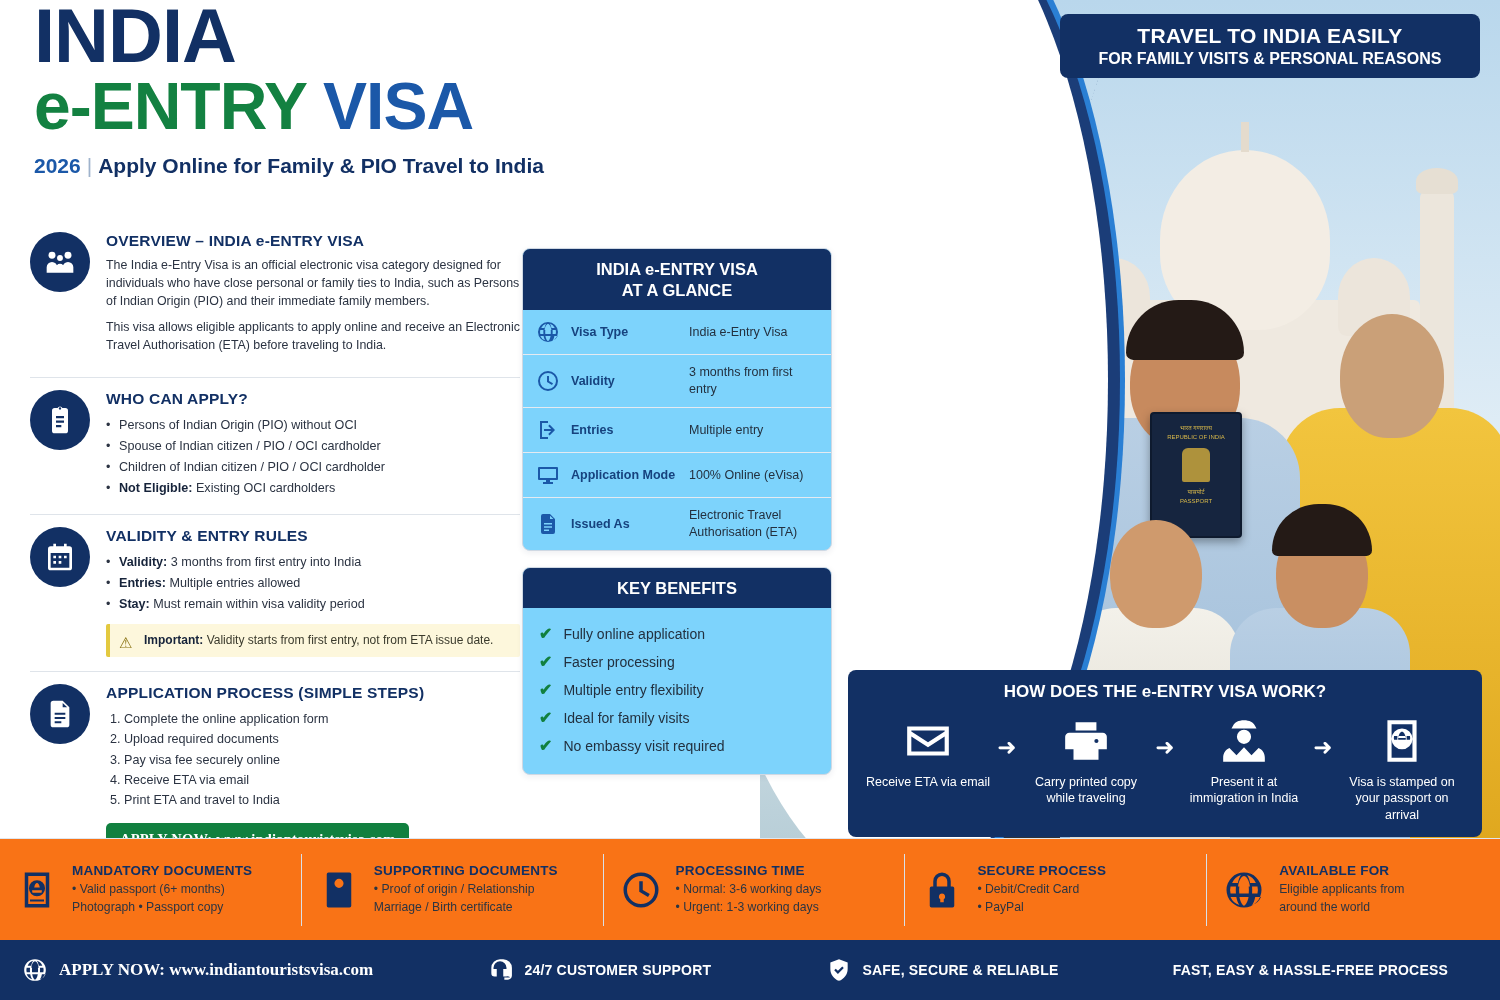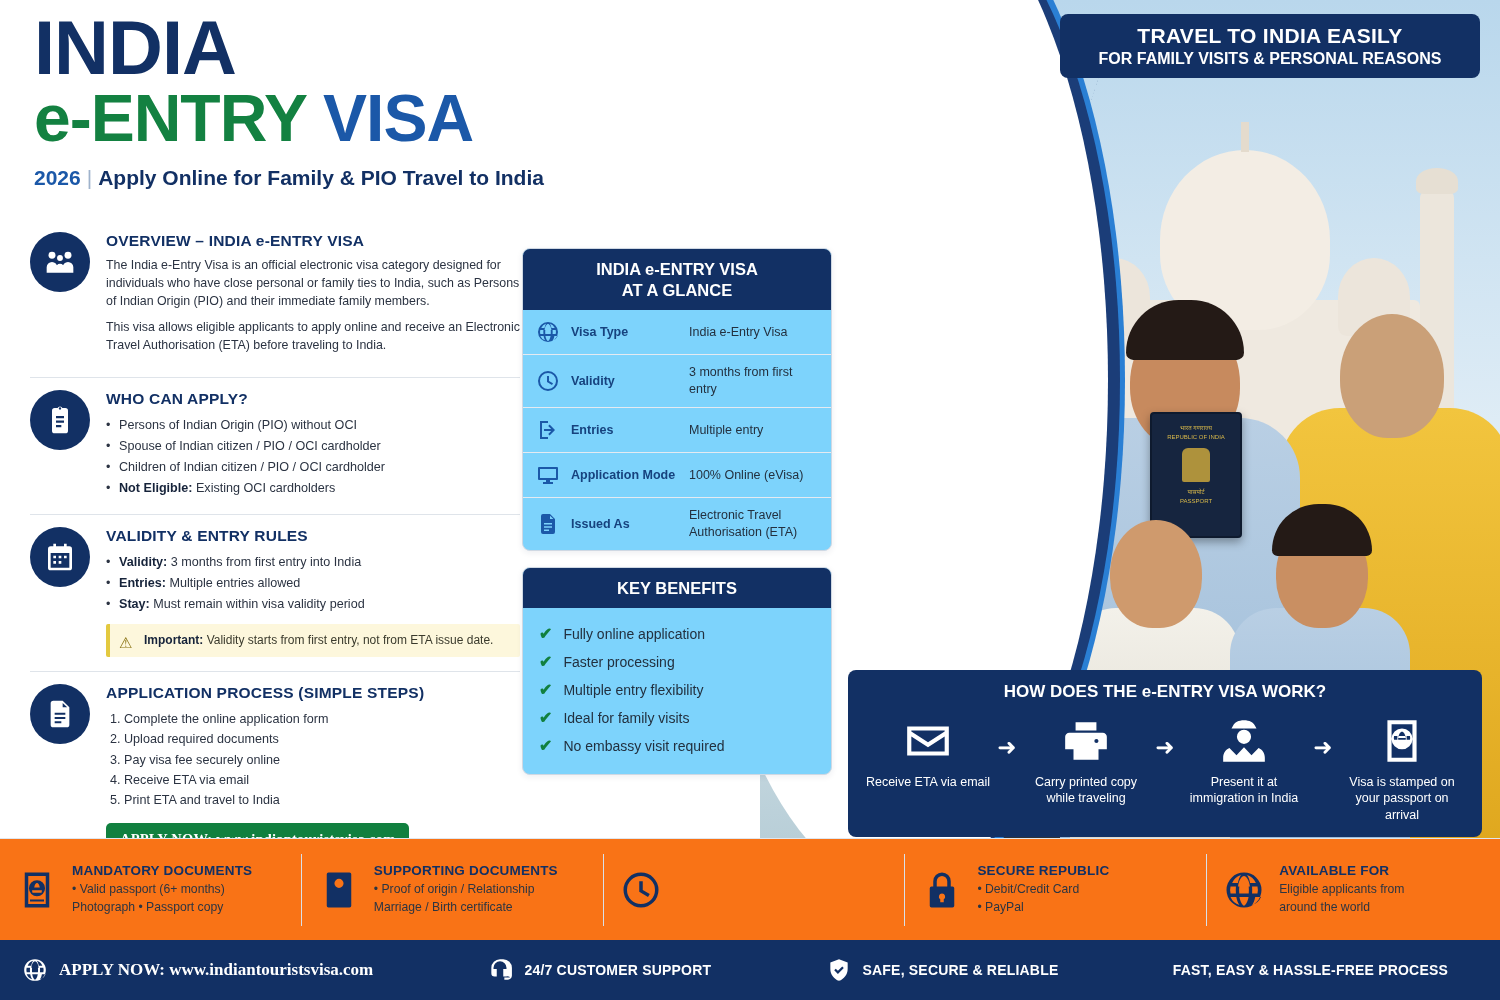--- a/index.html
+++ b/index.html
@@ -109,21 +109,21 @@
 
   
   .top-banner {
     position:absolute; right:20px; top:14px; width:420px; z-index:6;
     background:#123064; border-radius:8px; padding:10px 16px; text-align:center; color:#fff;
   }
   .top-banner .l1 { font-size:21px; font-weight:bold; letter-spacing:.3px; }
   .top-banner .l2 { font-size:16px; font-weight:bold; margin-top:2px; }
 
   
-  .headline { position:absolute; left:34px; top:12px; z-index:7; }
+  .headline { position:absolute; left:34px; top:0; z-index:7; }
   .h-india { font-size:76px; font-weight:bold; color:#123064; letter-spacing:-1px; line-height:.96; }
   .h-visa { font-size:66px; font-weight:bold; line-height:1.02; letter-spacing:-1px; }
   .h-visa .g { color:#138141; }
   .h-visa .b { color:#1b58a8; }
   .h-sub { margin-top:14px; font-size:21px; color:#123064; font-weight:bold; }
   .h-sub .yr { color:#1b58a8; }
   .h-sub .bar { color:#9fb3cc; font-weight:normal; margin:0 6px; }
 
   
   .sections { position:absolute; left:30px; top:232px; width:490px; z-index:7; }
@@ -516,30 +516,35 @@
         <div class="feat-line">Marriage / Birth certificate</div>
       </div>
     </div>
 
     <div class="feat">
       <div class="feat-ico">
           <svg viewBox="0 0 24 24">
             <path d="M12 2a10 10 0 100 20 10 10 0 000-20zm0 2a8 8 0 110 16 8 8 0 010-16zm-1 3v6l5 3 1-1.7-4-2.3V7z"></path>
           </svg>
         </div>
+      <div>
+        <div class="feat-title">PROCESSING TIME</div>
+        <div class="feat-line">• Normal: 3-6 working days</div>
+        <div class="feat-line">• Urgent: 1-3 working days</div>
+      </div>
     </div>
 
     <div class="feat">
       <div class="feat-ico">
           <svg viewBox="0 0 24 24">
             <path d="M12 2a5 5 0 00-5 5v3H6a1 1 0 00-1 1v10a1 1 0 001 1h12a1 1 0 001-1V11a1 1 0 00-1-1h-1V7a5 5 0 00-5-5zm0 2a3 3 0 013 3v3H9V7a3 3 0 013-3zm0 10a1.8 1.8 0 011 3.3V19h-2v-1.7A1.8 1.8 0 0112 14z"></path>
           </svg>
         </div>
       <div>
-        <div class="feat-title">SECURE REPUBLIC</div>
+        <div class="feat-title">SECURE PROCESS</div>
         <div class="feat-line">• Debit/Credit Card</div>
         <div class="feat-line">• PayPal</div>
       </div>
     </div>
 
     <div class="feat">
       <div class="feat-ico">
           <svg viewBox="0 0 24 24">
             <path d="M12 2a10 10 0 100 20 10 10 0 000-20zm0 2c1.4 0 3 2.6 3.4 6H8.6C9 6.6 10.6 4 12 4zM4.3 10h3.1a22 22 0 000 4H4.3a8 8 0 010-4zm0 6h3.3c.4 2 1 3.6 1.8 4.6A8 8 0 014.3 16zm5.1 0h5.2c-.5 3-1.9 5-2.6 5s-2.1-2-2.6-5zm-.1-2a19 19 0 010-4h5.4a19 19 0 010 4zm7.3 6.6c.8-1 1.4-2.6 1.8-4.6h3.3a8 8 0 01-5.1 4.6zM16.6 14a22 22 0 000-4h3.1a8 8 0 010 4zm2.2-6h-3.3c-.4-2-1-3.6-1.8-4.6A8 8 0 0118.8 8zM10.3 3.4C9.5 4.4 8.9 6 8.5 8H5.2a8 8 0 015.1-4.6z"></path>
           </svg>

